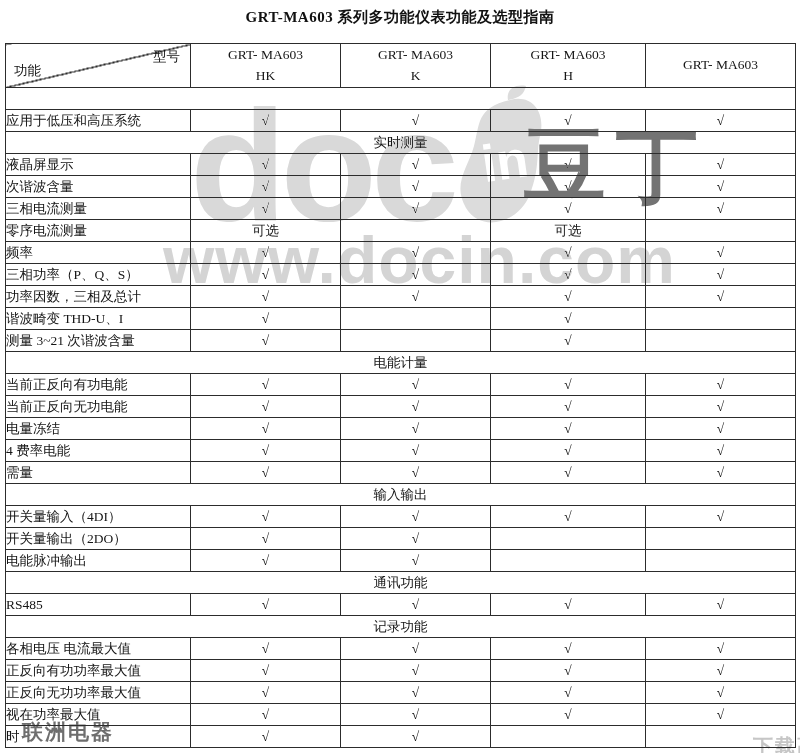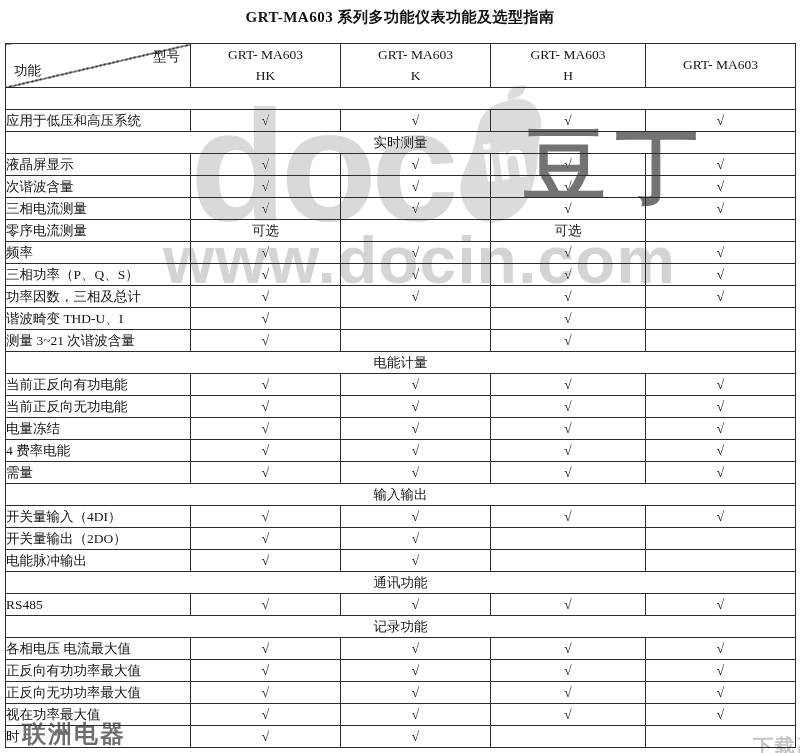--- a/index.html
+++ b/index.html
@@ -60,21 +60,21 @@
     color:#737373; letter-spacing:10px;
   }
   .wm-url {
     position:absolute; left:163px; top:227px;
     font-family:"Liberation Sans","DejaVu Sans",sans-serif;
     font-weight:bold; font-size:66px; line-height:1;
     color:#d4d4d4; letter-spacing:1px;
   }
   .wm-vendor {
     position:absolute; left:22px; top:721px;
-    font-size:24px; font-weight:bold; line-height:1.1;
+    font-size:21px; font-weight:bold; line-height:1.1;
     color:#4f4f4f; opacity:0.82; letter-spacing:2px;
   }
   .wm-download {
     position:absolute; left:753px; top:733px;
     font-size:20px; font-weight:bold;
     color:#c6c6c6; letter-spacing:2px; white-space:nowrap;
   }
 </style>
 </head>
 <body>

